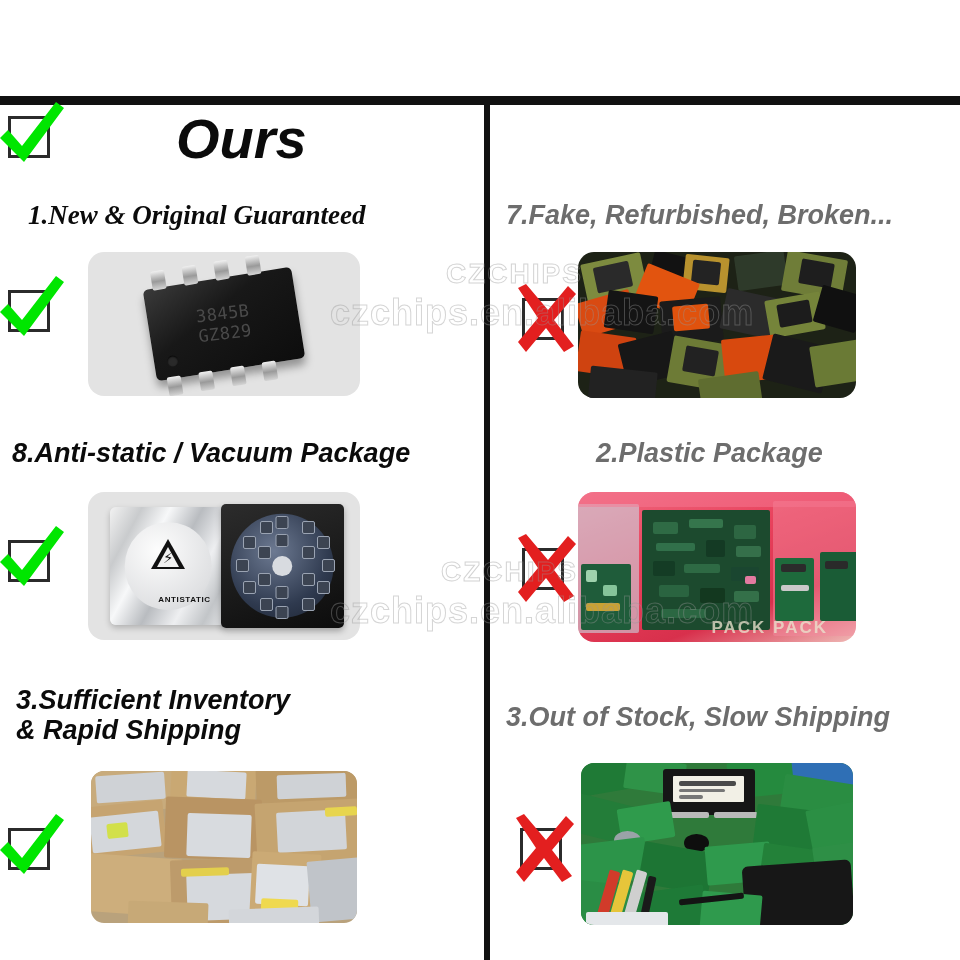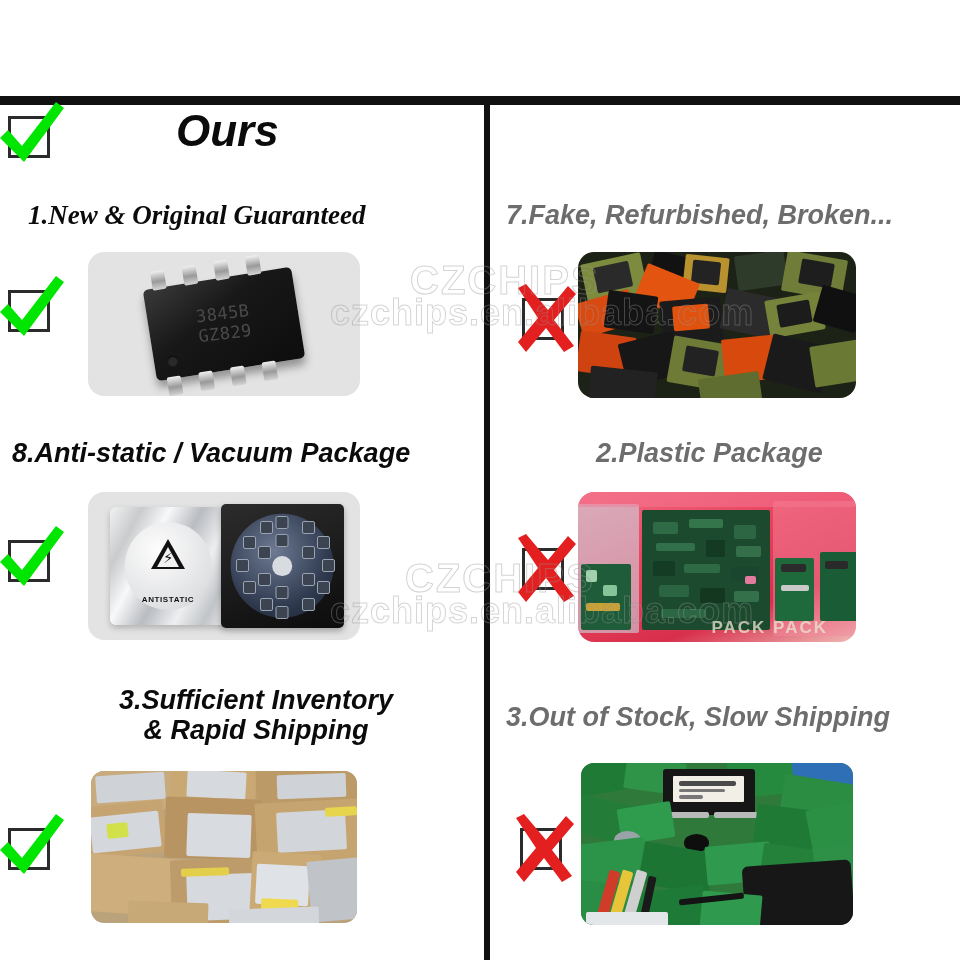--- a/index.html
+++ b/index.html
@@ -15,21 +15,21 @@
     letter-spacing:1px;
   }
 
   
   .top-rule{position:absolute;left:0;top:96px;width:960px;height:9px;background:#111;}
   .v-divider{position:absolute;left:484px;top:105px;width:6px;height:855px;background:#111;}
 
   
   .col-head{position:absolute;top:108px;height:62px;}
   .col-head .head-label{
-    position:absolute;top:-2px;font-size:44px;font-weight:bold;font-style:italic;
+    position:absolute;top:-2px;font-size:56px;font-weight:bold;font-style:italic;
     white-space:nowrap;
   }
   .head-ours{left:0;width:484px;}
   .head-ours .head-label{left:176px;color:#0b0b0b;}
   .head-other{left:490px;width:470px;}
   .head-other .head-label{left:160px;color:#6d6d6d;}
 
   
   .markbox{position:absolute;width:42px;height:42px;}
   .markbox .box{
@@ -72,41 +72,41 @@
   .bag-disc{position:absolute;left:50%;top:50%;transform:translate(-50%,-50%);
     width:74%;height:74%;border-radius:50%;
     background:radial-gradient(circle at 38% 32%,#fdfdfd,#e0e1e3 70%,#cfd1d3);}
   .tri{position:absolute;left:50%;top:40%;transform:translate(-50%,-50%);
     width:0;height:0;border-left:17px solid transparent;border-right:17px solid transparent;
     border-bottom:30px solid #111;}
   .tri::after{content:"";position:absolute;left:-11px;top:8px;
     border-left:11px solid transparent;border-right:11px solid transparent;border-bottom:20px solid #f1f1f1;}
   .bolt{position:absolute;left:50%;top:42%;transform:translate(-50%,-50%);
     font-size:15px;color:#111;z-index:2;line-height:1;}
-  .bag-cap{position:absolute;left:0;right:16px;bottom:18%;text-align:left;
-    font-size:8px;font-weight:bold;letter-spacing:.6px;color:#111;margin-left:32px;}
+  .bag-cap{position:absolute;left:0;right:16px;bottom:18%;text-align:right;
+    font-size:8px;font-weight:bold;letter-spacing:.6px;color:#111;}
   .reel{position:absolute;right:6%;top:8%;width:45%;height:84%;border-radius:5px;
     background:linear-gradient(160deg,#2c2c2c,#0c0c0c);box-shadow:0 3px 6px rgba(0,0,0,.3);}
   .reel-disc{position:absolute;left:50%;top:50%;transform:translate(-50%,-50%);
     width:84%;height:84%;border-radius:50%;
     background:radial-gradient(circle at 42% 36%,#6d7a92,#2f3a4f 62%,#1b2230);}
   .reel-hub{position:absolute;left:50%;top:50%;transform:translate(-50%,-50%);
     width:16%;height:16%;border-radius:50%;background:#d8dbe0;}
   .reel-pocket{position:absolute;width:11px;height:11px;border-radius:2px;
     background:#3c4452;border:1px solid #9aa3b2;}
 
   
   .mosaic{position:absolute;inset:0;}
   .mosaic i{position:absolute;display:block;border-radius:2px;}
 
   
   .wm{position:absolute;color:rgba(140,140,140,.30);font-weight:bold;
       white-space:nowrap;pointer-events:none;user-select:none;}
-  .wm-brand{font-size:40px;letter-spacing:2px;
-      -webkit-text-stroke:1px rgba(150,150,150,.42);color:transparent;}
+  .wm-brand{font-size:28px;letter-spacing:2px;
+      -webkit-text-stroke:1px rgba(150,150,150,.42);color:transparent;margin-left:36px;}
   .wm-url{font-size:36px;letter-spacing:1px;
       -webkit-text-stroke:1px rgba(150,150,150,.40);color:transparent;}
   .wm-hang{position:absolute;color:rgba(235,225,205,.78);font-size:17px;
       font-weight:bold;letter-spacing:2px;white-space:nowrap;}
 </style>
 </head>
 <body>
 
 <div class="page">
 
@@ -284,21 +284,21 @@
         <i style="left:0%;top:0%;width:100%;height:10%;background:rgba(245,120,145,.5)"></i>
       </span>
       <span class="wm-hang" style="left:48%;top:84%;">PACK PACK</span>
     </div>
   </div>
 
   <div class="wm wm-brand" style="left:405px;top:556px;">CZCHIPS</div>
   <div class="wm wm-url" style="left:330px;top:590px;">czchips.en.alibaba.com</div>
 
   <div class="ours">
-    <div class="row-label" style="left:36px;top:685px;width:440px;text-align:center;">3.Sufficient Inventory
+    <div class="row-label" style="left:16px;top:685px;width:440px;">3.Sufficient Inventory
 &amp; Rapid Shipping</div>
 
     <div class="markbox" style="left:8px;top:828px;">
       <span class="box"></span>
       <svg viewBox="0 0 76 74">
         <path d="M6 38 L14 30 L28 46 L62 2 L70 8 L30 62 Z" fill="#00e600"></path>
       </svg>
     </div>
 
     <div class="photo" style="left:88px;top:768px;width:272px;height:158px;background:#b9a27c;border:3px solid #fff;box-sizing:border-box;">

